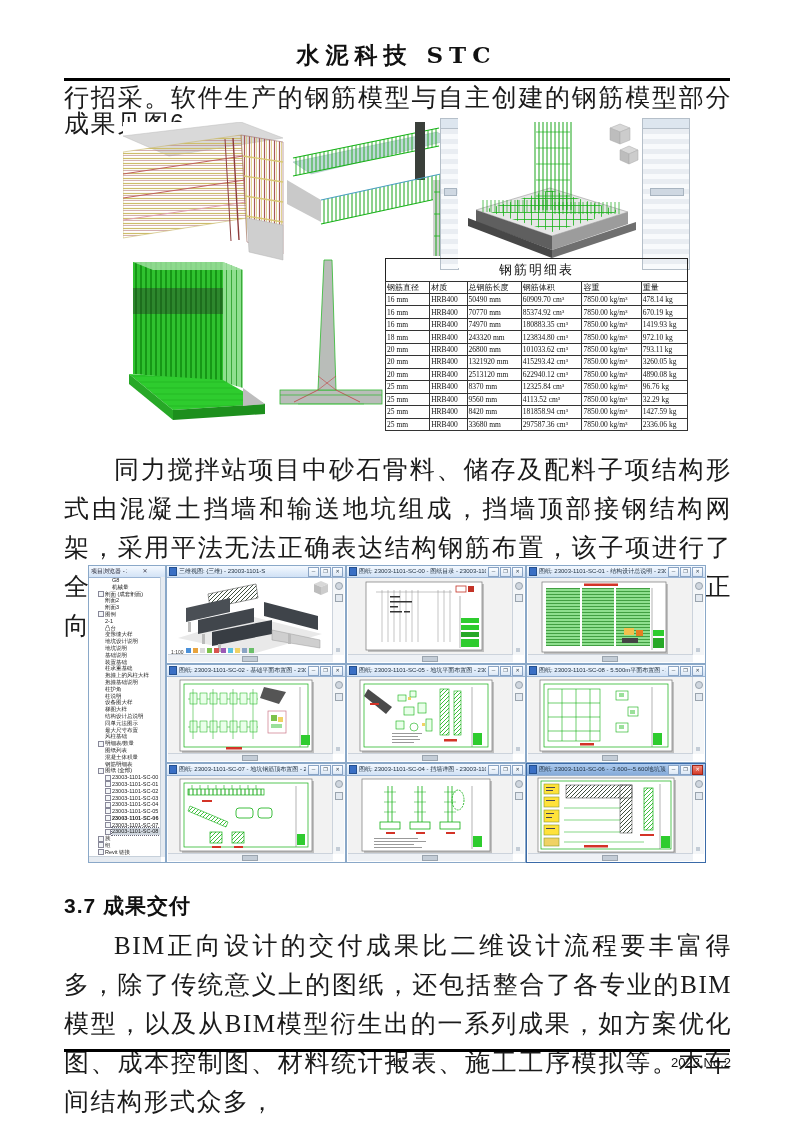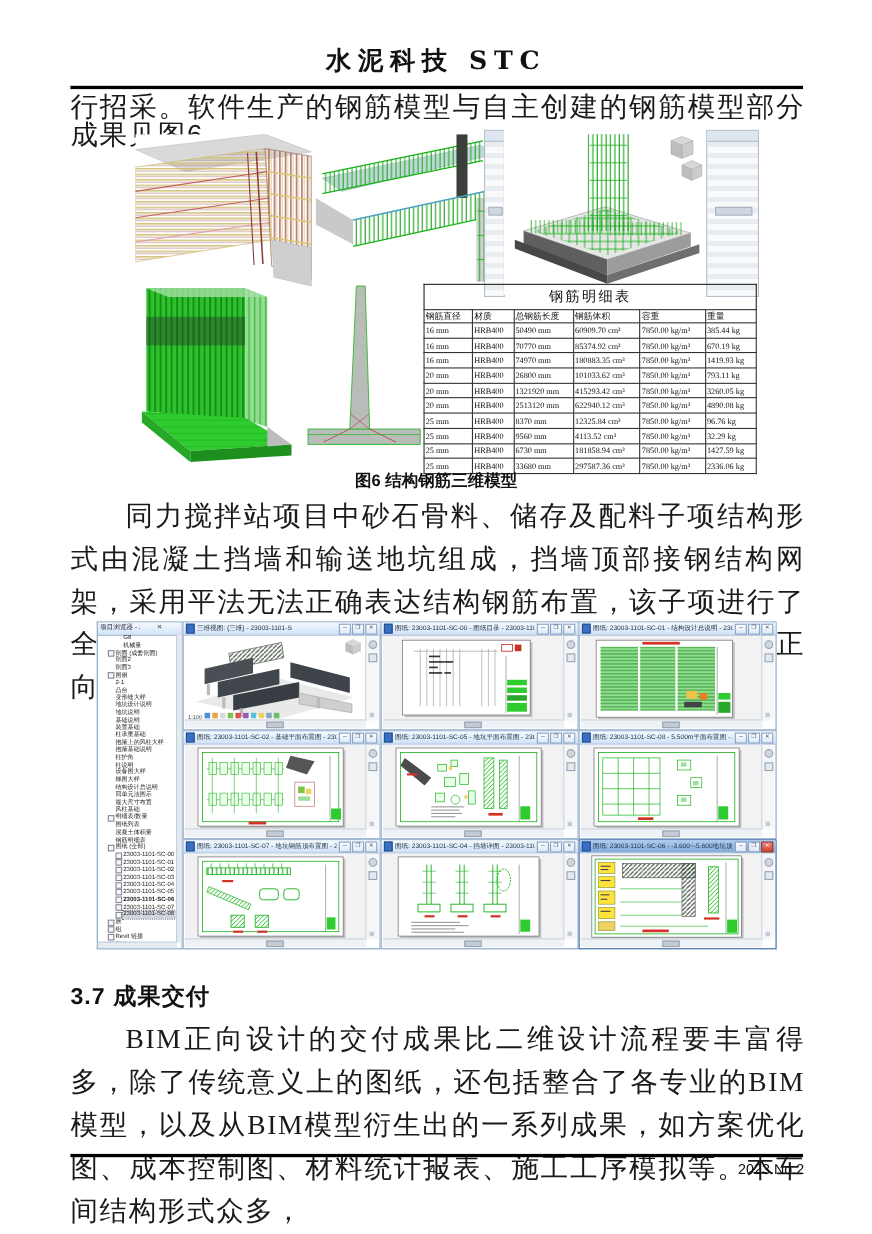--- a/index.html
+++ b/index.html
@@ -232,39 +232,47 @@
             <th>重量</th>
           </tr>
         </thead>
       <tbody>
           <tr>
             <td>16 mm</td>
             <td>HRB400</td>
             <td>50490 mm</td>
             <td>60909.70 cm³</td>
             <td>7850.00 kg/m³</td>
-            <td>385.44 kg</td>
+            <td>478.14 kg</td>
           </tr>
           <tr>
             <td>16 mm</td>
             <td>HRB400</td>
             <td>70770 mm</td>
             <td>85374.92 cm³</td>
             <td>7850.00 kg/m³</td>
             <td>670.19 kg</td>
           </tr>
           <tr>
             <td>16 mm</td>
             <td>HRB400</td>
             <td>74970 mm</td>
             <td>180883.35 cm³</td>
             <td>7850.00 kg/m³</td>
             <td>1419.93 kg</td>
           </tr>
           <tr>
+            <td>18 mm</td>
+            <td>HRB400</td>
+            <td>243320 mm</td>
+            <td>123834.80 cm³</td>
+            <td>7850.00 kg/m³</td>
+            <td>972.10 kg</td>
+          </tr>
+          <tr>
             <td>20 mm</td>
             <td>HRB400</td>
             <td>26800 mm</td>
             <td>101033.62 cm³</td>
             <td>7850.00 kg/m³</td>
             <td>793.11 kg</td>
           </tr>
           <tr>
             <td>20 mm</td>
             <td>HRB400</td>
@@ -293,38 +301,37 @@
             <td>25 mm</td>
             <td>HRB400</td>
             <td>9560 mm</td>
             <td>4113.52 cm³</td>
             <td>7850.00 kg/m³</td>
             <td>32.29 kg</td>
           </tr>
           <tr>
             <td>25 mm</td>
             <td>HRB400</td>
-            <td>6730 mm</td>
+            <td>8420 mm</td>
             <td>181858.94 cm³</td>
             <td>7850.00 kg/m³</td>
             <td>1427.59 kg</td>
           </tr>
           <tr>
             <td>25 mm</td>
             <td>HRB400</td>
             <td>33680 mm</td>
             <td>297587.36 cm³</td>
             <td>7850.00 kg/m³</td>
             <td>2336.06 kg</td>
           </tr>
         </tbody>
     </table>
   </div>
 
-  <div class="figcap cap6">图6 结构钢筋三维模型</div>
 
   <div class="para p2 indent">同力搅拌站项目中砂石骨料、储存及配料子项结构形式由混凝土挡墙和输送地坑组成，挡墙顶部接钢结构网架，采用平法无法正确表达结构钢筋布置，该子项进行了全车间的钢筋模型搭建，通过Revit添加剖面完成结构正向出图（7）。</div>
 
   <div class="fig7">
 
     <div class="browser">
       <div class="btitle">
         <span>项目浏览器 - 23003-1101-S</span>
         <span class="bx">✕</span>
       </div>

